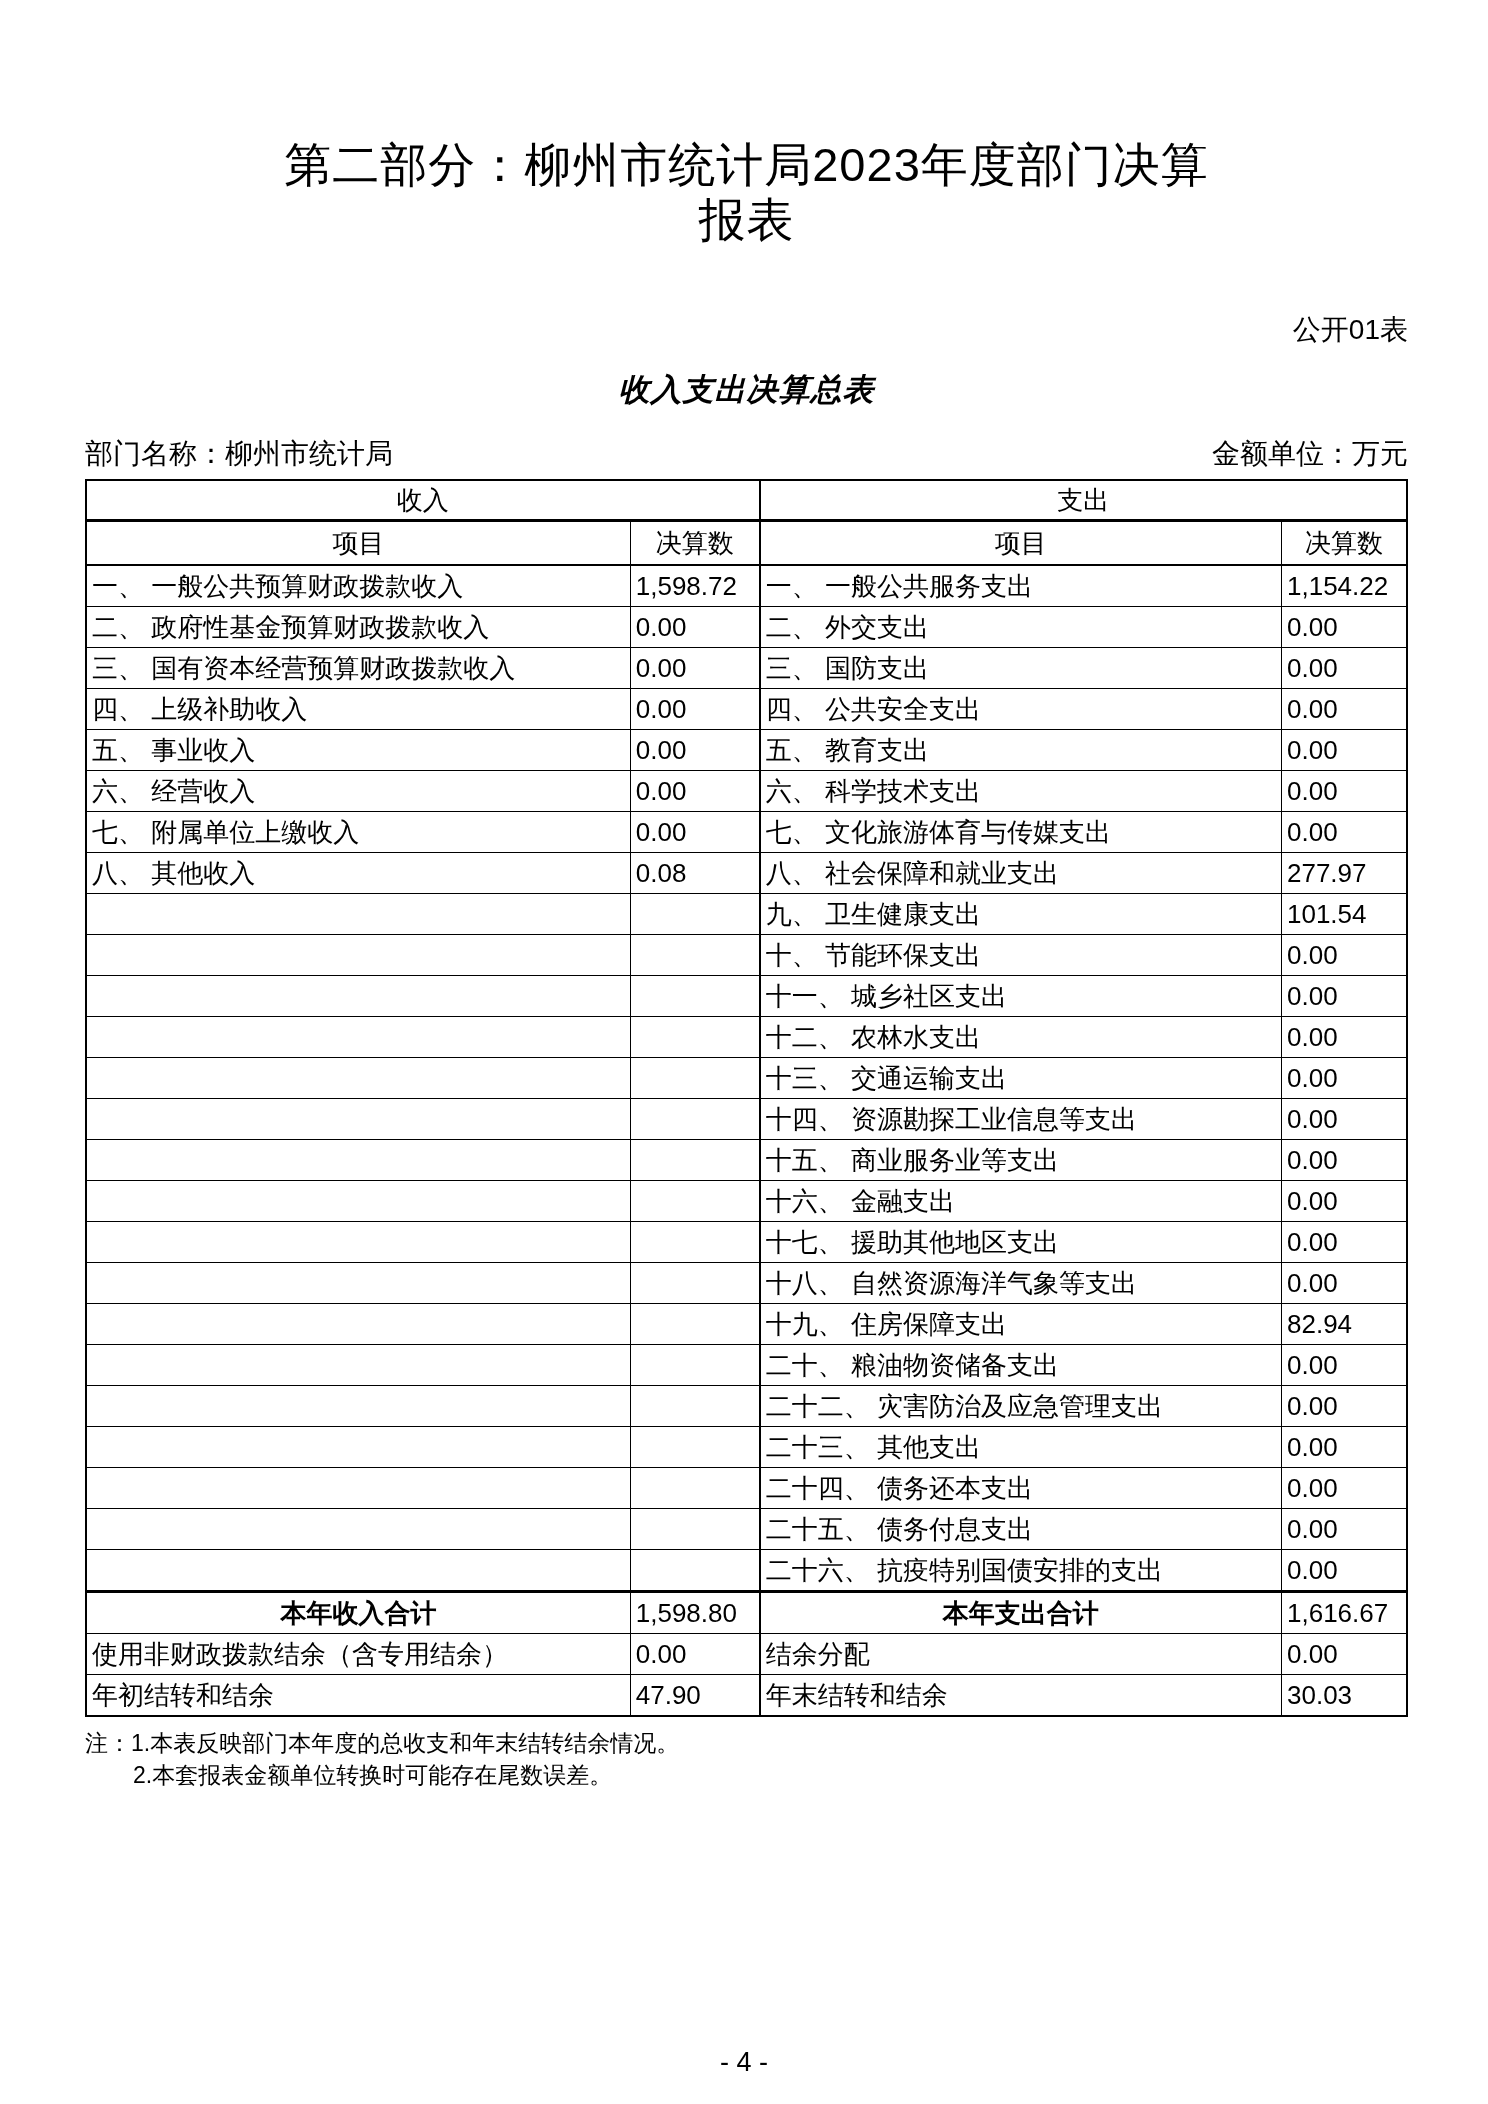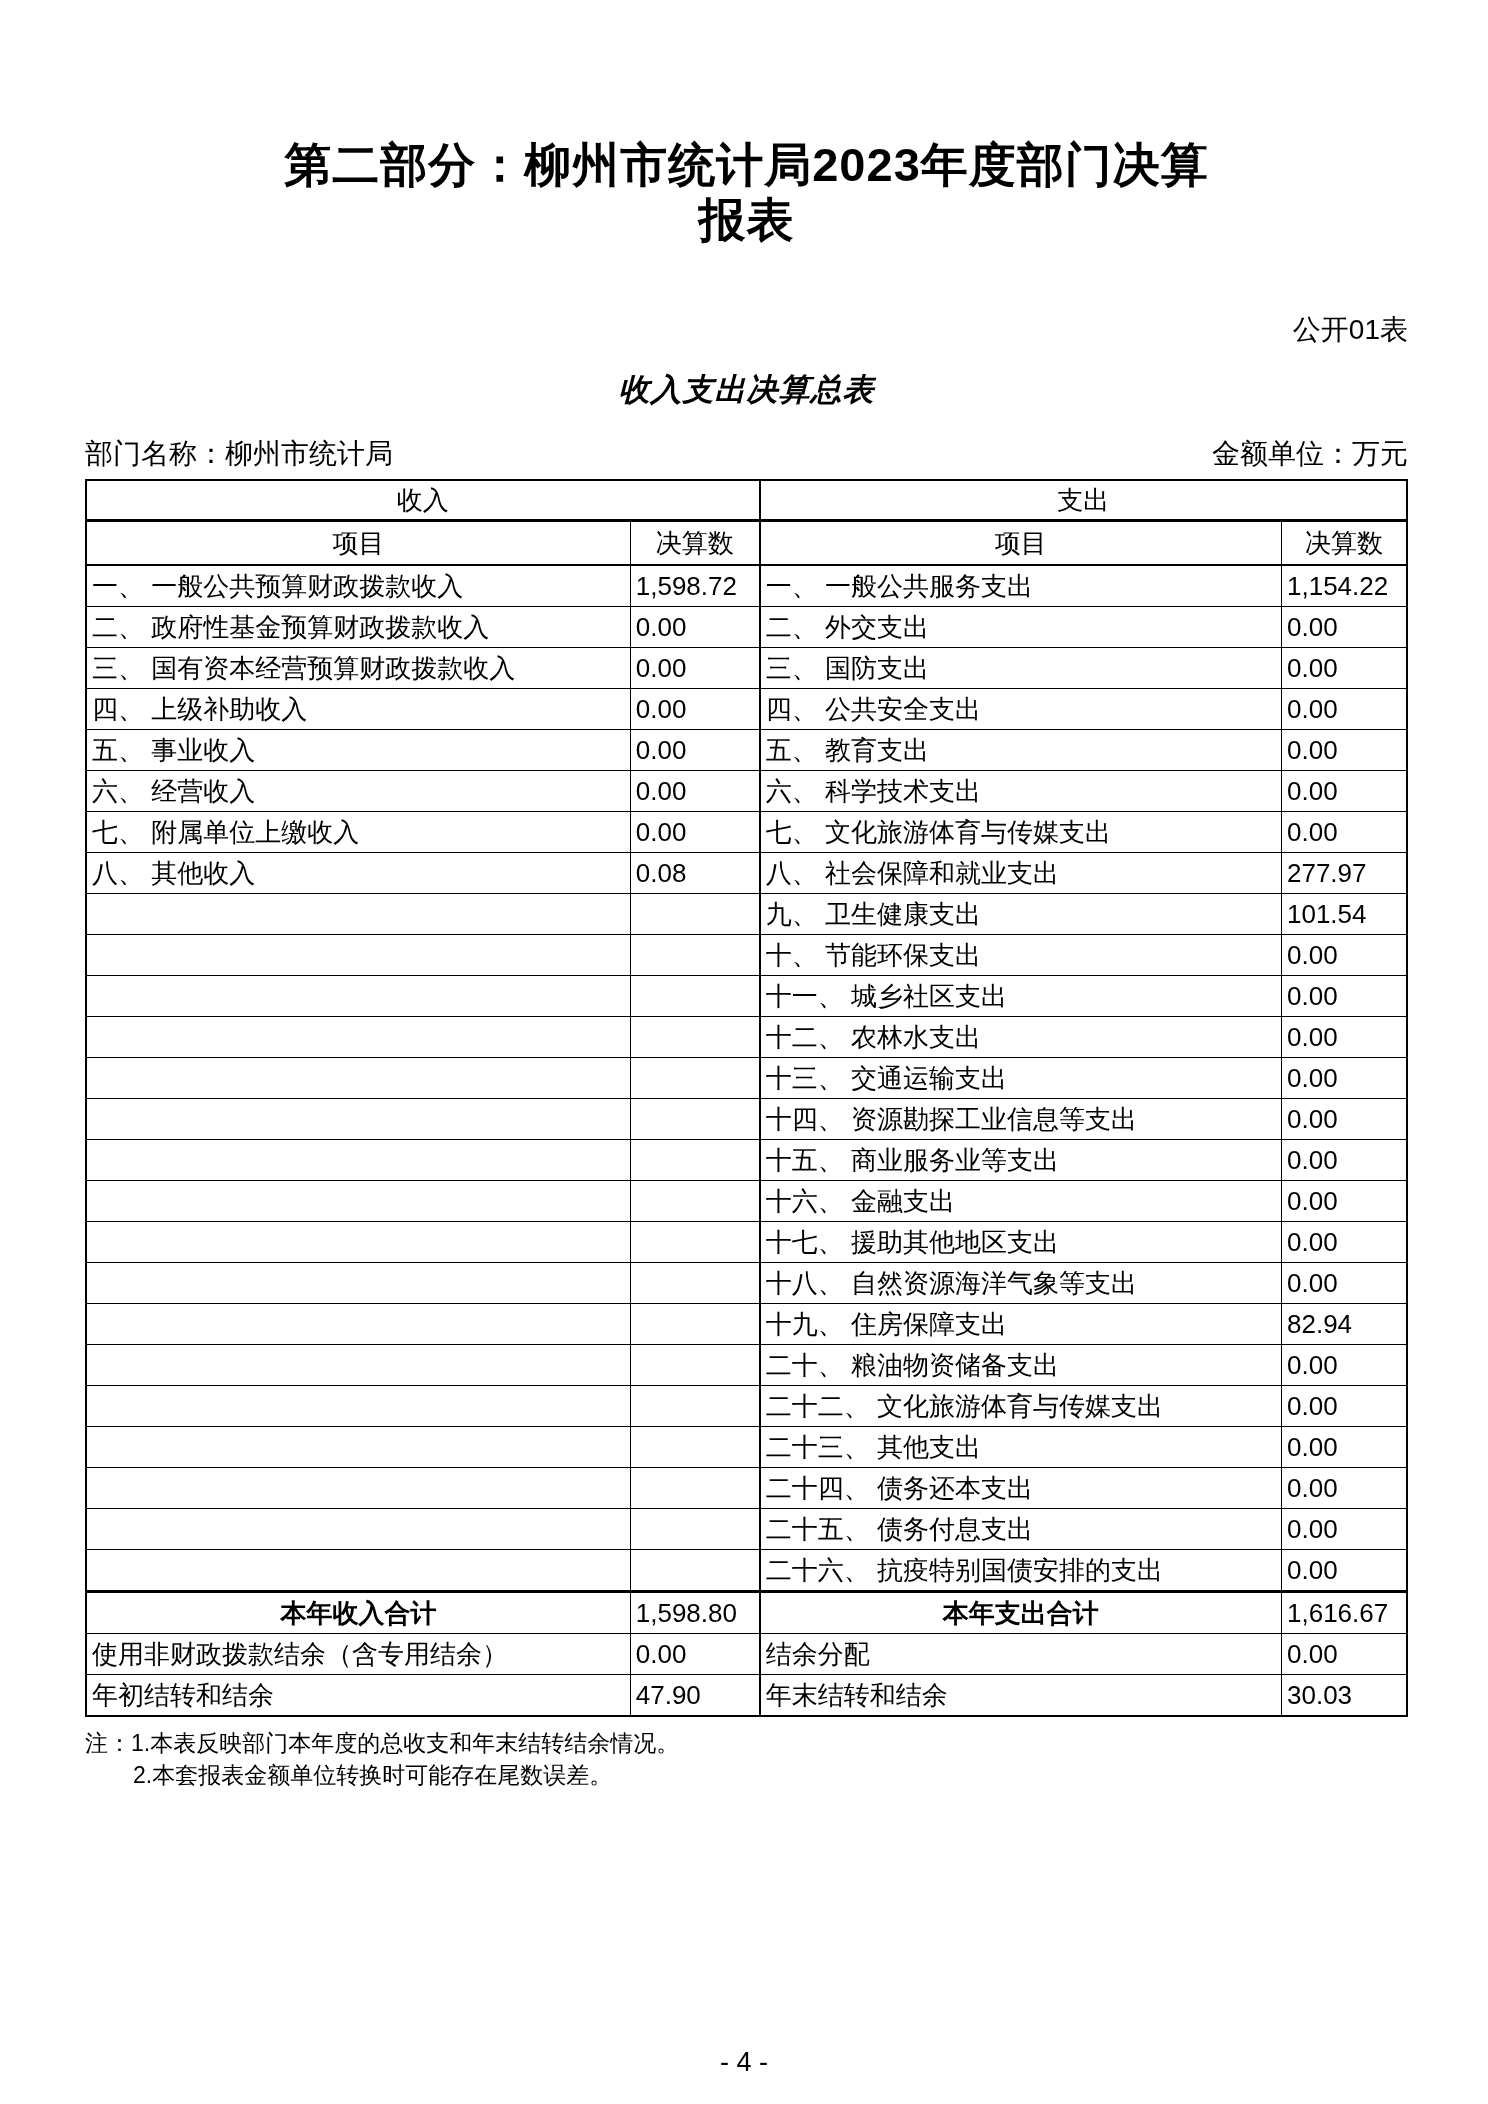--- a/index.html
+++ b/index.html
@@ -12,21 +12,21 @@
     font-family: "Liberation Sans", "DejaVu Sans", sans-serif;
     overflow: hidden;
   }
   .content { margin: 0 80px 0 85px; }
 
   .doc-title {
     margin: 0;
     padding-top: 138px;
     text-align: center;
     font-size: 47px;
-    font-weight: bold;
+    font-weight: normal;
     line-height: 1.16;
     letter-spacing: 1px;
   }
   .table-code {
     margin-top: 64px;
     text-align: right;
     font-size: 28px;
   }
   .sub-title {
     margin-top: 20px;
@@ -239,21 +239,21 @@
           </tr>
           <tr>
             <td class="item"></td>
             <td class="amt"></td>
             <td class="item mid">二十、 粮油物资储备支出</td>
             <td class="amt">0.00</td>
           </tr>
           <tr>
             <td class="item"></td>
             <td class="amt"></td>
-            <td class="item mid">二十二、 文化旅游体育与传媒支出</td>
+            <td class="item mid">二十二、 灾害防治及应急管理支出</td>
             <td class="amt">0.00</td>
           </tr>
           <tr>
             <td class="item"></td>
             <td class="amt"></td>
             <td class="item mid">二十三、 其他支出</td>
             <td class="amt">0.00</td>
           </tr>
           <tr>
             <td class="item"></td>

